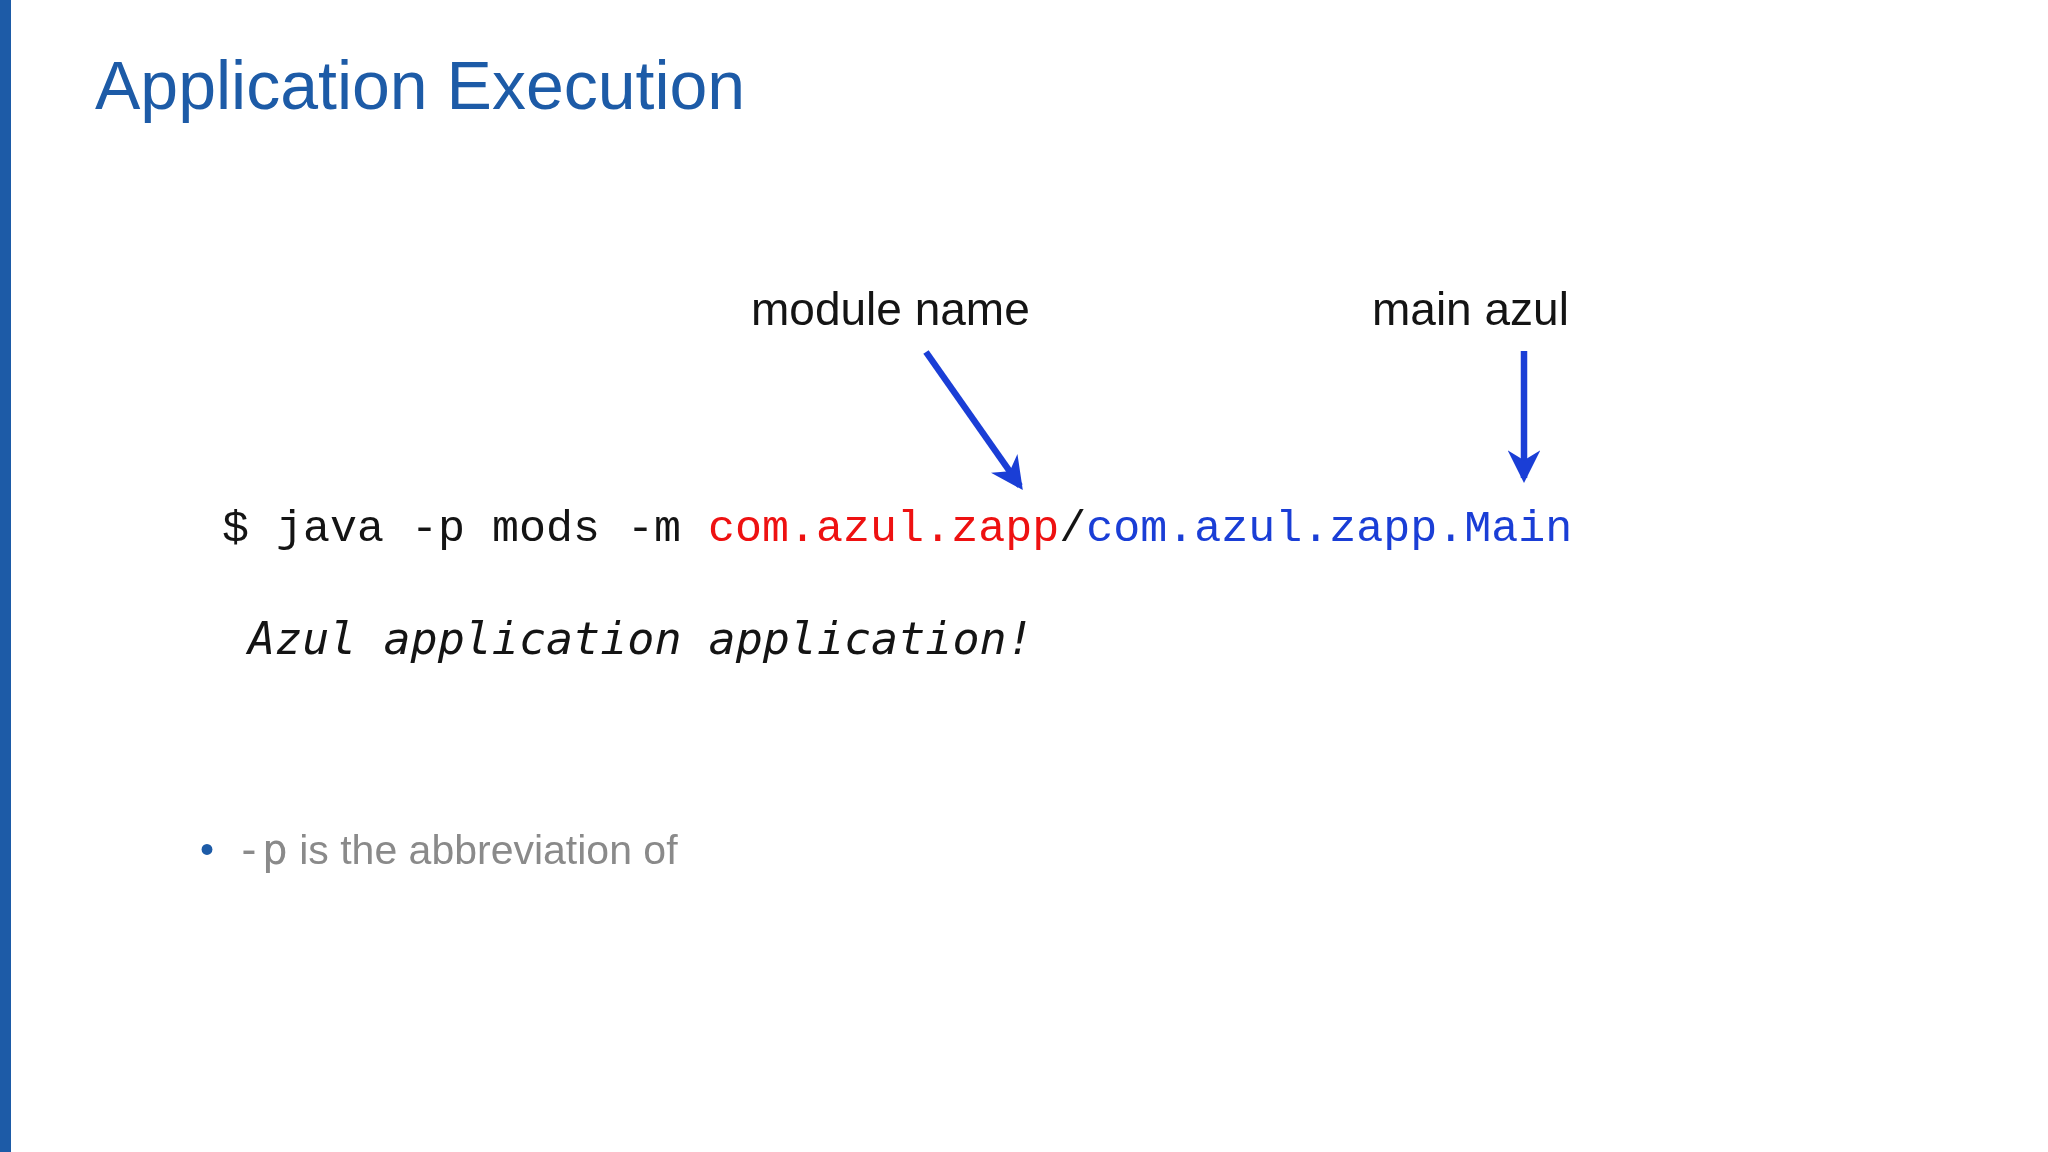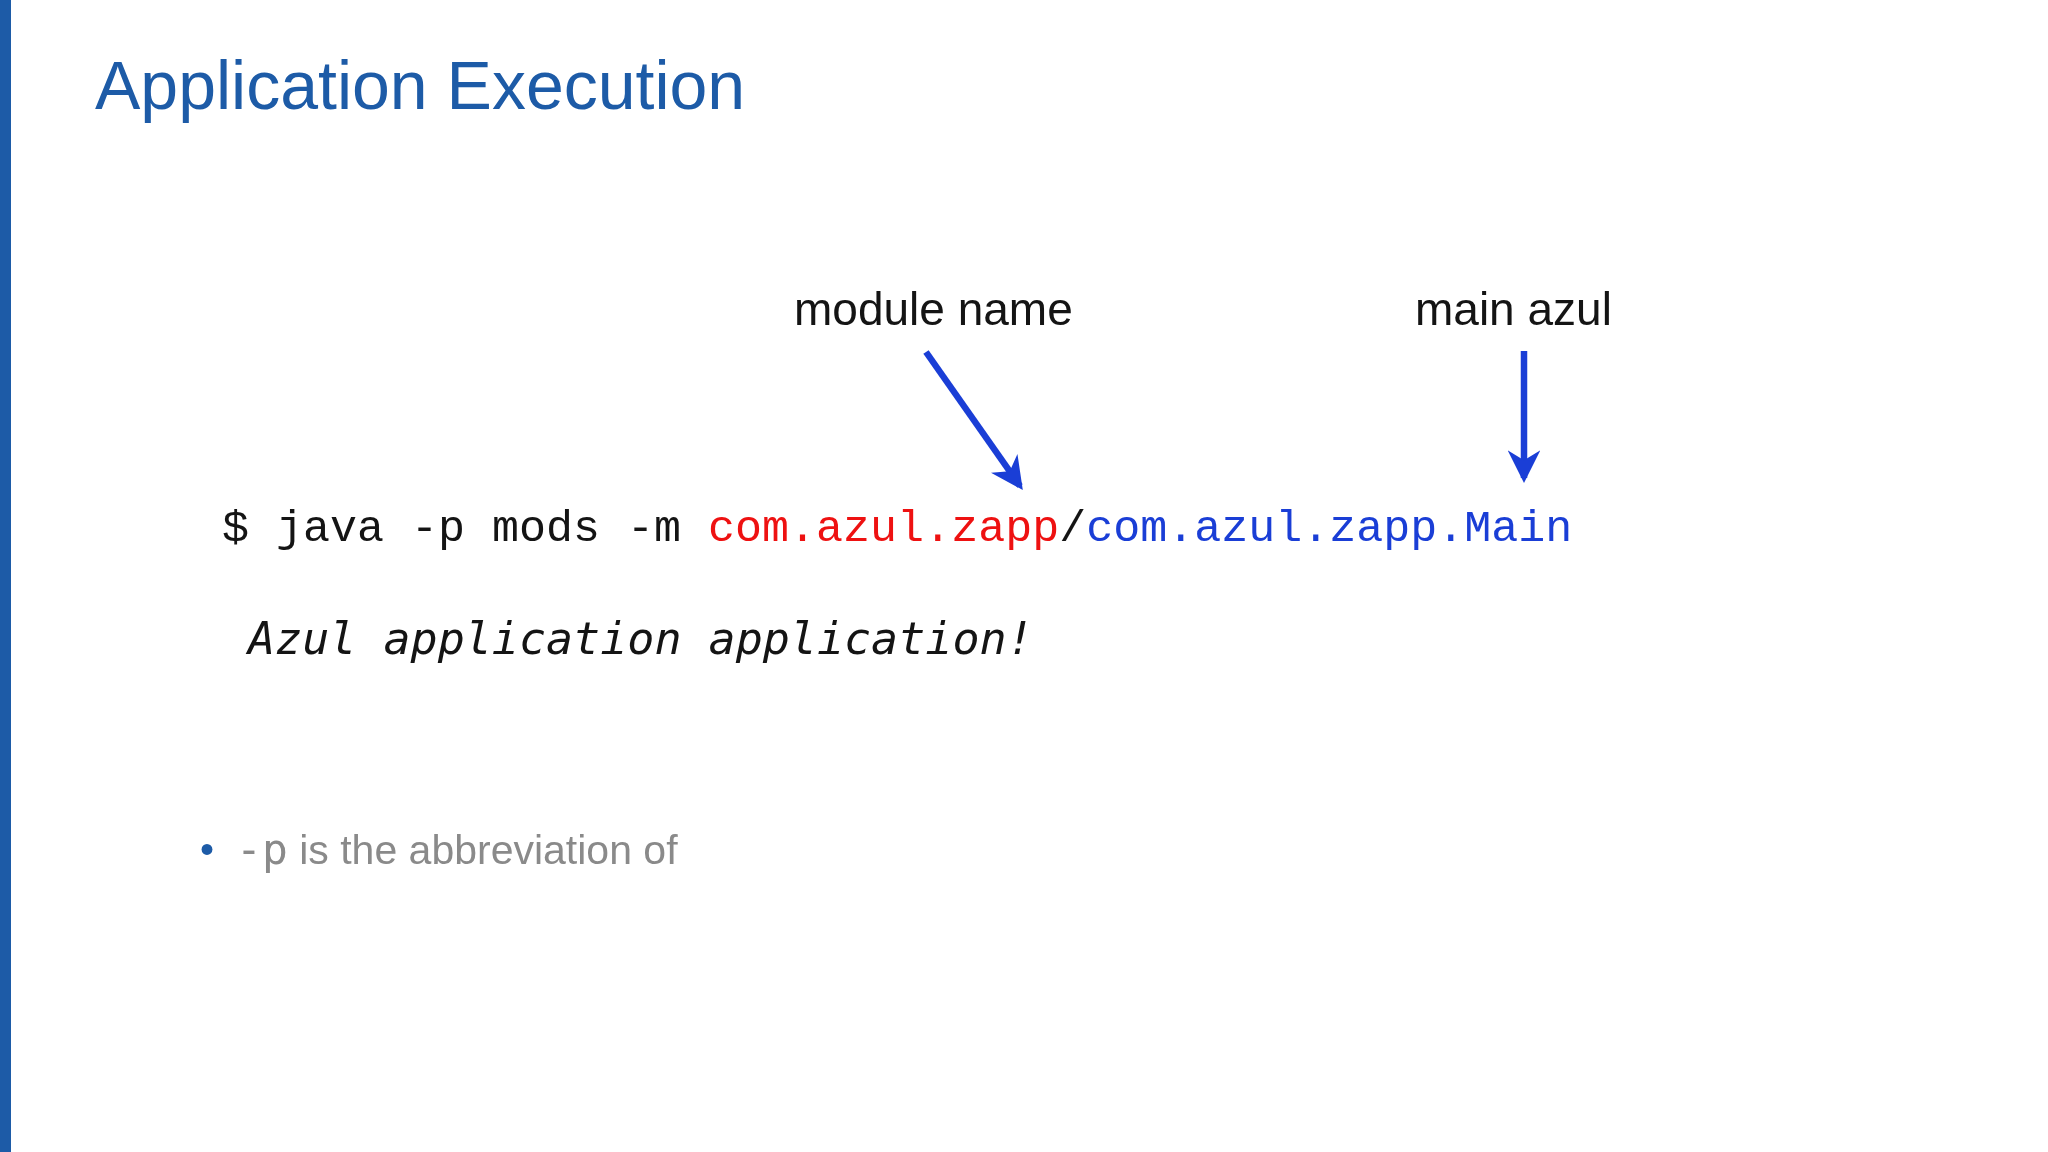--- a/index.html
+++ b/index.html
@@ -40,21 +40,20 @@
     font-weight: 800;
     color: #1c3e6e;
     letter-spacing: 3px;
     line-height: 1;
   }
   .callout-label {
     position: absolute;
     font-size: 46px;
     color: #141414;
     white-space: nowrap;
-    margin-left: 43px;
   }
   .callout-module { left: 751px; top: 282px; }
   .callout-main   { left: 1372px; top: 282px; }
   .arrow-layer {
     position: absolute;
     left: 0; top: 0;
     width: 2048px; height: 1152px;
     pointer-events: none;
   }
   .command {

